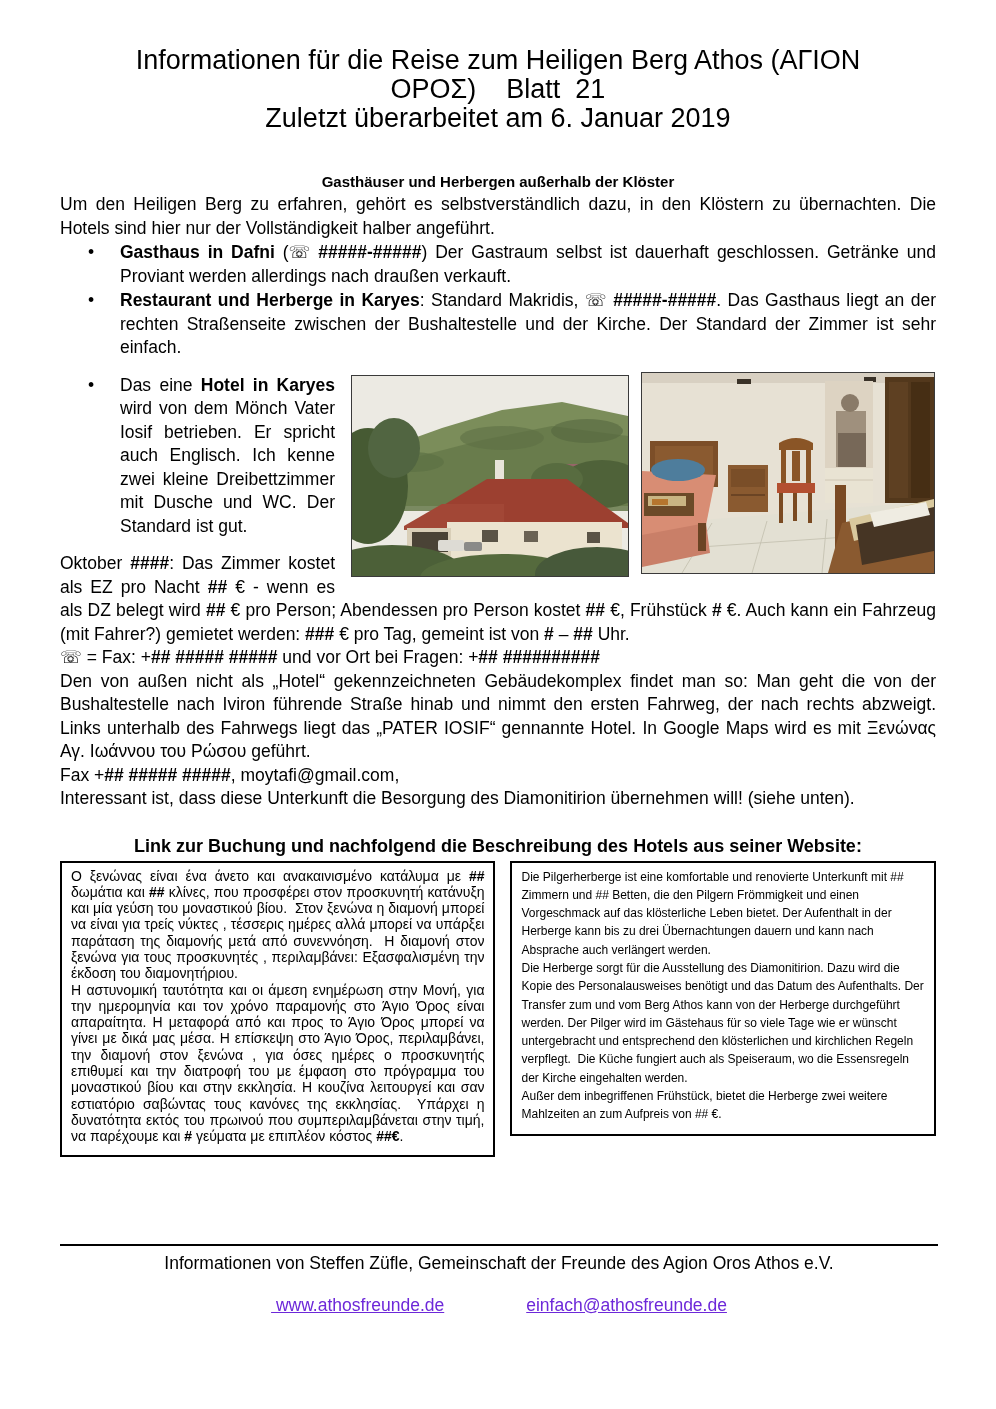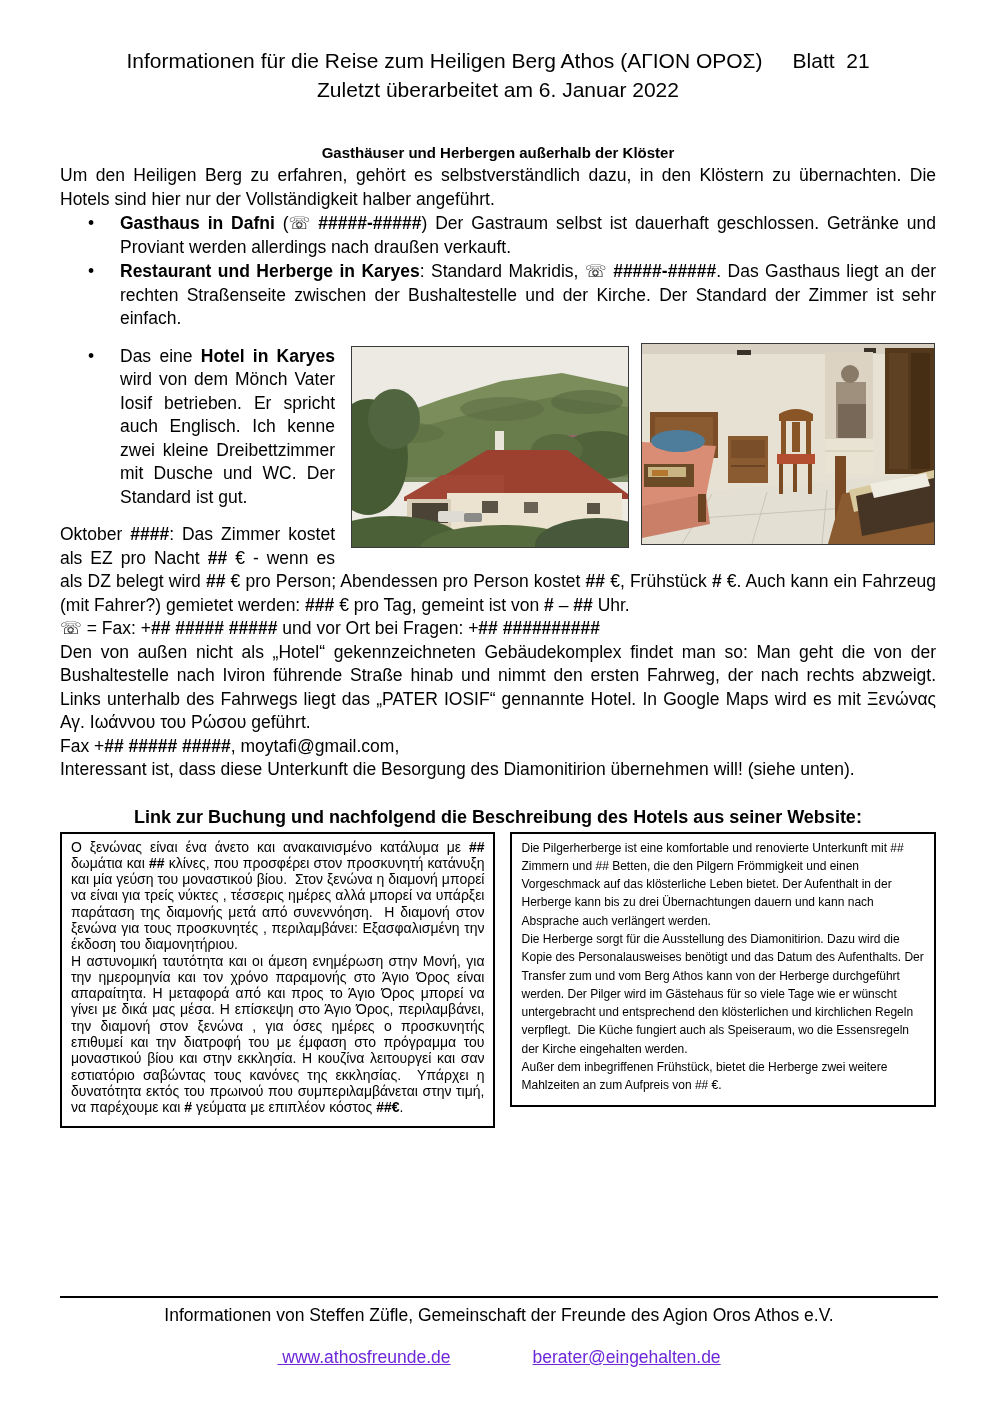--- a/index.html
+++ b/index.html
@@ -1,53 +1,53 @@
 <!DOCTYPE html>
 <html><head>
 <meta charset="utf-8">
 <style>
   html,body{margin:0;padding:0;}
   body{width:996px;height:1409px;background:#ffffff;color:#000;
        font-family:"Liberation Sans","DejaVu Sans",sans-serif;position:relative;overflow:hidden;}
   .page{position:absolute;inset:0;padding:46px 60px 0 60px;font-size:17.5px;line-height:23.5px;box-sizing:border-box;}
-  .doc-header{text-align:center;font-size:21px;line-height:29px;}
+  .doc-header{text-align:center;font-size:27px;line-height:29px;}
   .sheet{margin-left:30px;white-space:pre;}
   .section-heading{margin-top:38px;text-align:center;font-weight:bold;font-size:15px;line-height:22px;}
   .para{margin:0;white-space:pre-wrap;}
   .justify{text-align:justify;}
   .bullet{display:flex;margin-top:1px;}
   .marker{flex:none;margin-left:28px;width:32px;}
   .btext{flex:1;text-align:justify;white-space:pre-wrap;}
   .float-section{margin-top:14px;}
   .photos{float:right;width:585px;display:flex;gap:12px;margin:-2px 0 8px 16px;}
   figure{margin:0;padding:0;}
   figure svg{display:block;border:1px solid #3a3a3a;}
   .photo-left{margin-top:3px;}
   .oct{margin-top:14px;}
   .booking-heading{clear:both;margin-top:24px;text-align:center;font-size:18px;line-height:23px;font-weight:bold;}
   .desc-table{display:flex;gap:15px;margin-top:3px;align-items:flex-start;}
   .cell{border:2px solid #000;box-sizing:border-box;padding:5px 9px 10px 9px;}
   .cell.greek{width:437px;font-size:14px;line-height:16.3px;text-align:justify;}
   .cell.german{width:427px;font-size:12px;line-height:18.3px;text-align:left;}
   .cell div{white-space:pre-wrap;}
-  .doc-footer{position:absolute;left:60px;right:58px;top:1296px;}
+  .doc-footer{position:absolute;left:60px;right:58px;top:1244px;}
   .divider{border-top:2px solid #000;height:0;}
   .attr{text-align:center;margin-top:6px;font-size:17.5px;}
   .links{display:flex;justify-content:center;gap:82px;margin-top:18px;}
   .flink{color:#6d28d9;text-decoration:underline;white-space:pre;font-size:17.5px;}
   b{font-weight:bold;}
 </style>
 </head>
 <body>
 
 <div class="page">
 
   <div class="doc-header">
     <div><span>Informationen für die Reise zum Heiligen Berg Athos (ΑΓΙΟΝ ΟΡΟΣ)</span><span class="sheet">Blatt  21</span></div>
-    <div>Zuletzt überarbeitet am 6. Januar 2022</div>
+    <div>Zuletzt überarbeitet am 6. Januar 2019</div>
   </div>
 
   <div class="section-heading">Gasthäuser und Herbergen außerhalb der Klöster</div>
 
   <p class="para justify">Um den Heiligen Berg zu erfahren, gehört es selbstverständlich dazu, in den Klöstern zu übernachten. Die Hotels sind hier nur der Vollständigkeit halber angeführt.</p>
 
   <div class="bullet">
     <span class="marker">•</span>
     <div class="btext"><b>Gasthaus in Dafni</b><span> (☏ </span><b>#####-#####</b><span>) Der Gastraum selbst ist dauerhaft geschlossen. Getränke und Proviant werden allerdings nach draußen verkauft.</span></div>
   </div>
@@ -163,17 +163,17 @@
         <div>Die Herberge sorgt für die Ausstellung des Diamonitirion. Dazu wird die Kopie des Personalausweises benötigt und das Datum des Aufenthalts. Der Transfer zum und vom Berg Athos kann von der Herberge durchgeführt werden. Der Pilger wird im Gästehaus für so viele Tage wie er wünscht untergebracht und entsprechend den klösterlichen und kirchlichen Regeln verpflegt.  Die Küche fungiert auch als Speiseraum, wo die Essensregeln der Kirche eingehalten werden.</div>
         <div>Außer dem inbegriffenen Frühstück, bietet die Herberge zwei weitere Mahlzeiten an zum Aufpreis von ## €.</div>
       </div>
   </div>
 
   <div class="doc-footer">
     <div class="divider"></div>
     <div class="attr">Informationen von Steffen Züfle, Gemeinschaft der Freunde des Agion Oros Athos e.V.</div>
     <div class="links">
       <a href="#" class="flink"> www.athosfreunde.de</a>
-      <a href="#" class="flink">berater@eingehalten.de</a>
+      <a href="#" class="flink">einfach@athosfreunde.de</a>
     </div>
   </div>
 
 </div>
 
 </body></html>

